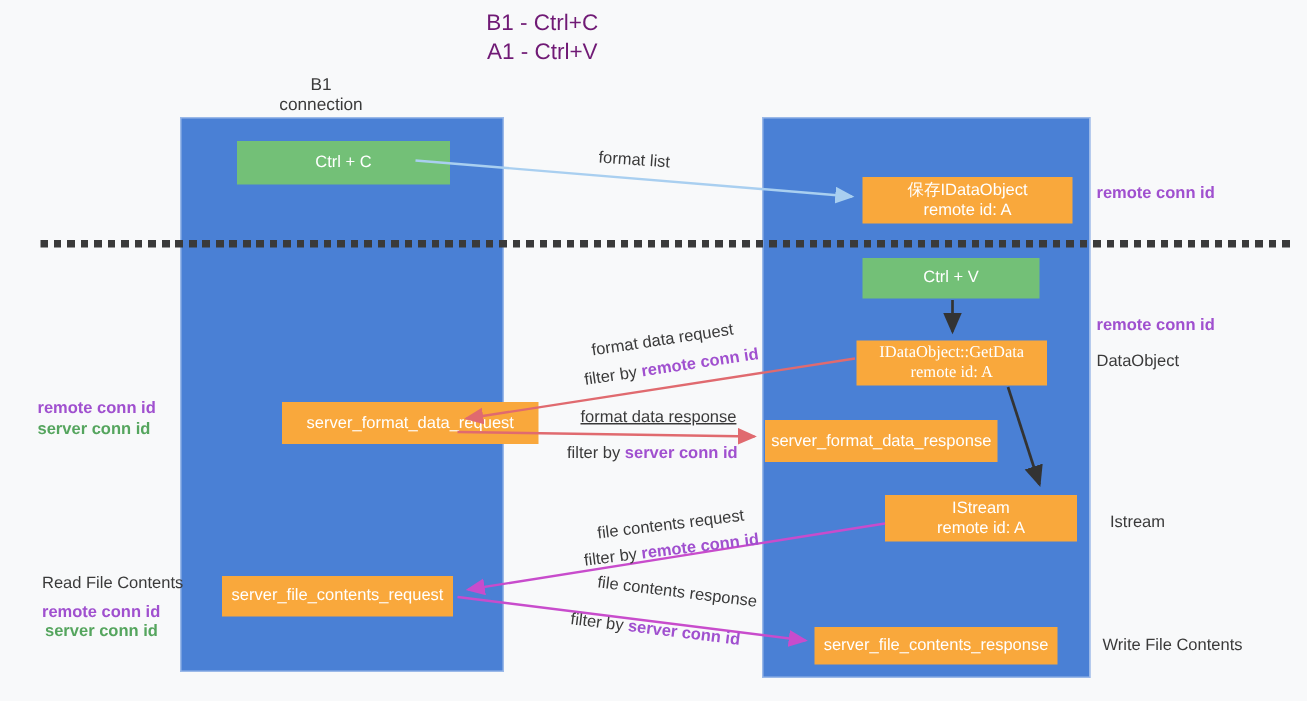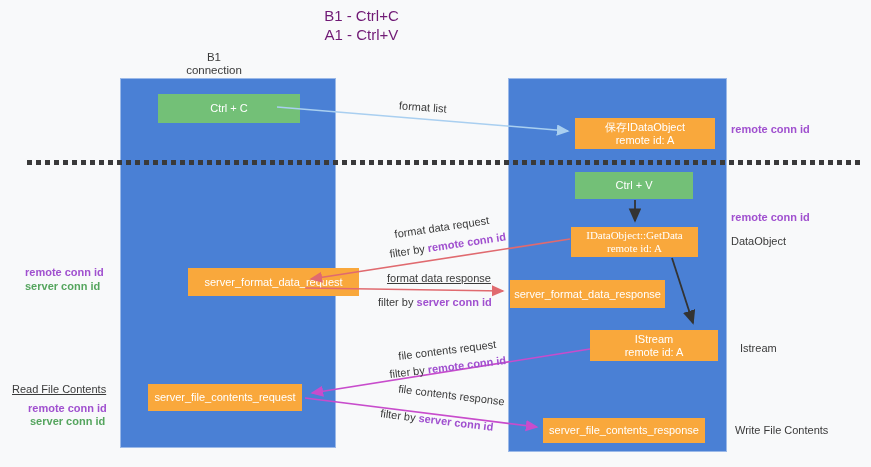--- a/index.html
+++ b/index.html
@@ -122,17 +122,17 @@
   <div class="lbl r-p7" style="left:380px;top:414px;"><span>filter by </span><span class="bold-purple">server conn id</span></div>
 
   <div class="lbl bold-purple" style="left:731px;top:123px;">remote conn id</div>
   <div class="lbl bold-purple" style="left:731px;top:211px;">remote conn id</div>
   <div class="lbl" style="left:731px;top:235px;">DataObject</div>
   <div class="lbl" style="left:740px;top:342px;">Istream</div>
   <div class="lbl" style="left:735px;top:424px;">Write File Contents</div>
 
   <div class="lbl bold-purple" style="left:25px;top:266px;">remote conn id</div>
   <div class="lbl bold-green" style="left:25px;top:280px;">server conn id</div>
-  <div class="lbl" style="left:12px;top:383px;text-decoration:underline;">Read File Contents</div>
+  <div class="lbl" style="left:28px;top:383px;">Read File Contents</div>
   <div class="lbl bold-purple" style="left:28px;top:402px;">remote conn id</div>
   <div class="lbl bold-green" style="left:30px;top:415px;">server conn id</div>
 
 </div>
 
 </body></html>

